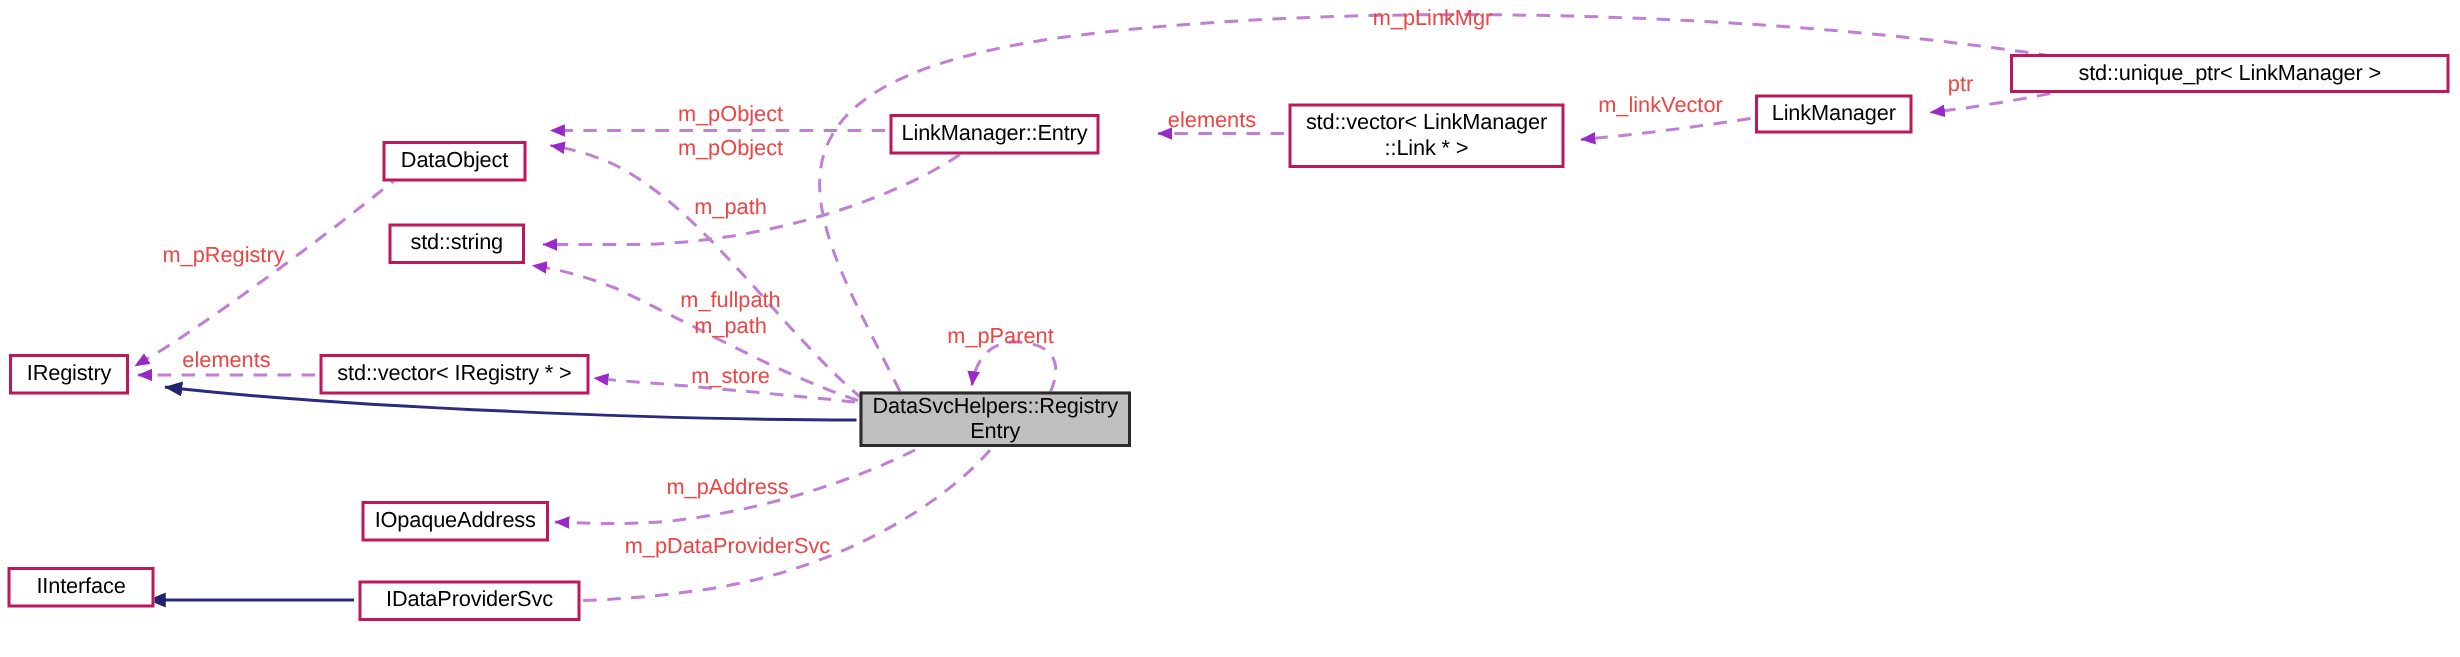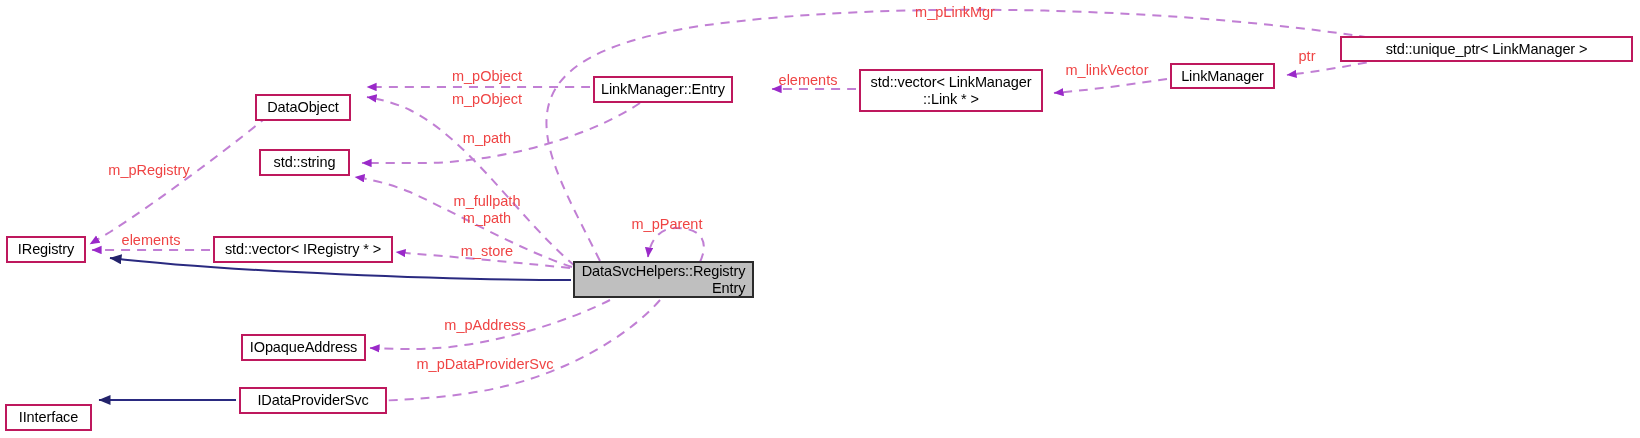--- a/index.html
+++ b/index.html
@@ -113,21 +113,21 @@
   </div>
 
   <div class="node thick" style="left:241px; top:334px; width:125px; height:27px;">
     <span>IOpaqueAddress</span>
   </div>
 
   <div class="node thick" style="left:213px; top:236px; width:180px; height:27px;">
     <span>std::vector&lt; IRegistry * &gt;</span>
   </div>
 
-  <div class="node thick" style="left:5px; top:404px; width:87px; height:27px;">
+  <div class="node thick" style="left:5px; top:378px; width:98px; height:27px;">
     <span>IInterface</span>
   </div>
 
   <div class="node thick" style="left:239px; top:387px; width:148px; height:27px;">
     <span>IDataProviderSvc</span>
   </div>
 
   <div class="node thick" style="left:593px; top:76px; width:140px; height:27px;">
     <span>LinkManager::Entry</span>
   </div>
@@ -138,21 +138,21 @@
   </div>
 
   <div class="node thick" style="left:1170px; top:63px; width:105px; height:26px;">
     <span>LinkManager</span>
   </div>
 
   <div class="node thick" style="left:1340px; top:36px; width:293px; height:26px;">
     <span>std::unique_ptr&lt; LinkManager &gt;</span>
   </div>
 
-  <div class="node highlight" style="left:573px; top:261px; width:181px; height:37px;text-align:right;">
+  <div class="node highlight" style="left:573px; top:261px; width:181px; height:37px;">
     <span>DataSvcHelpers::Registry
 Entry</span>
   </div>
 
   <div class="edge-label" style="left:955px; top:13px;">m_pLinkMgr</div>
   <div class="edge-label" style="left:487px; top:77px;">m_pObject</div>
   <div class="edge-label" style="left:487px; top:100px;">m_pObject</div>
   <div class="edge-label" style="left:808px; top:81px;">elements</div>
   <div class="edge-label" style="left:1107px; top:71px;">m_linkVector</div>
   <div class="edge-label" style="left:1307px; top:57px;">ptr</div>

